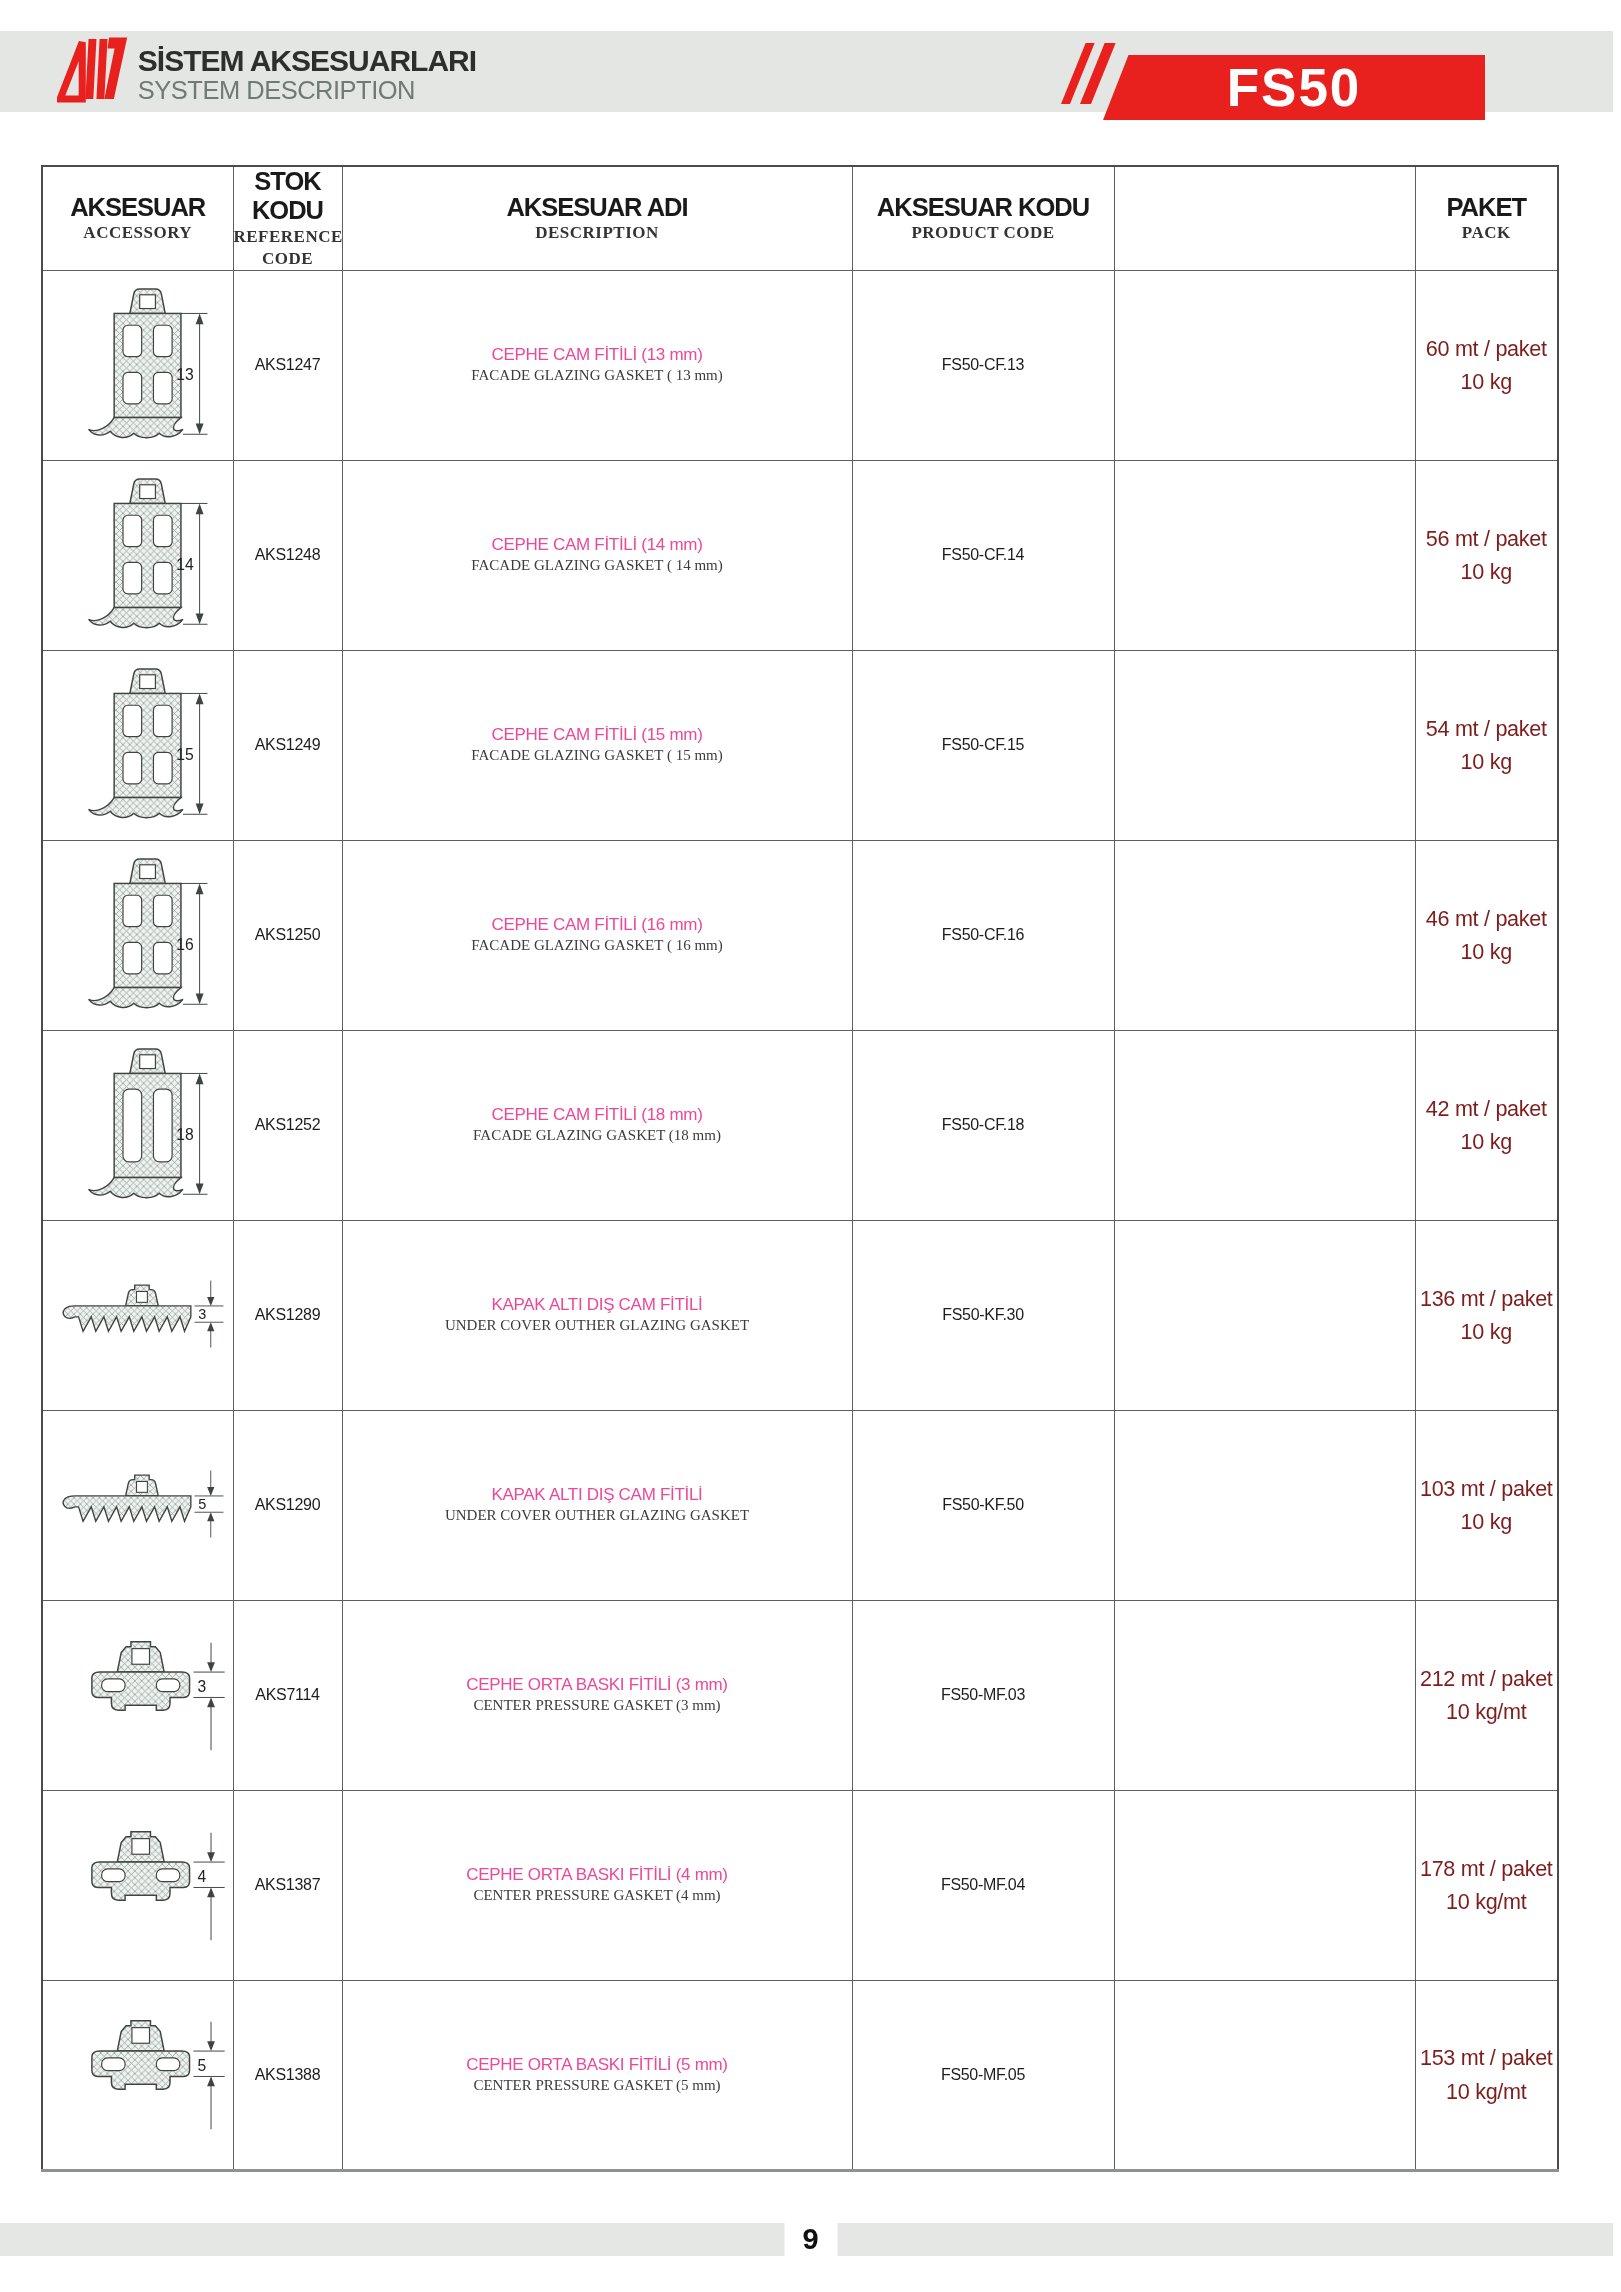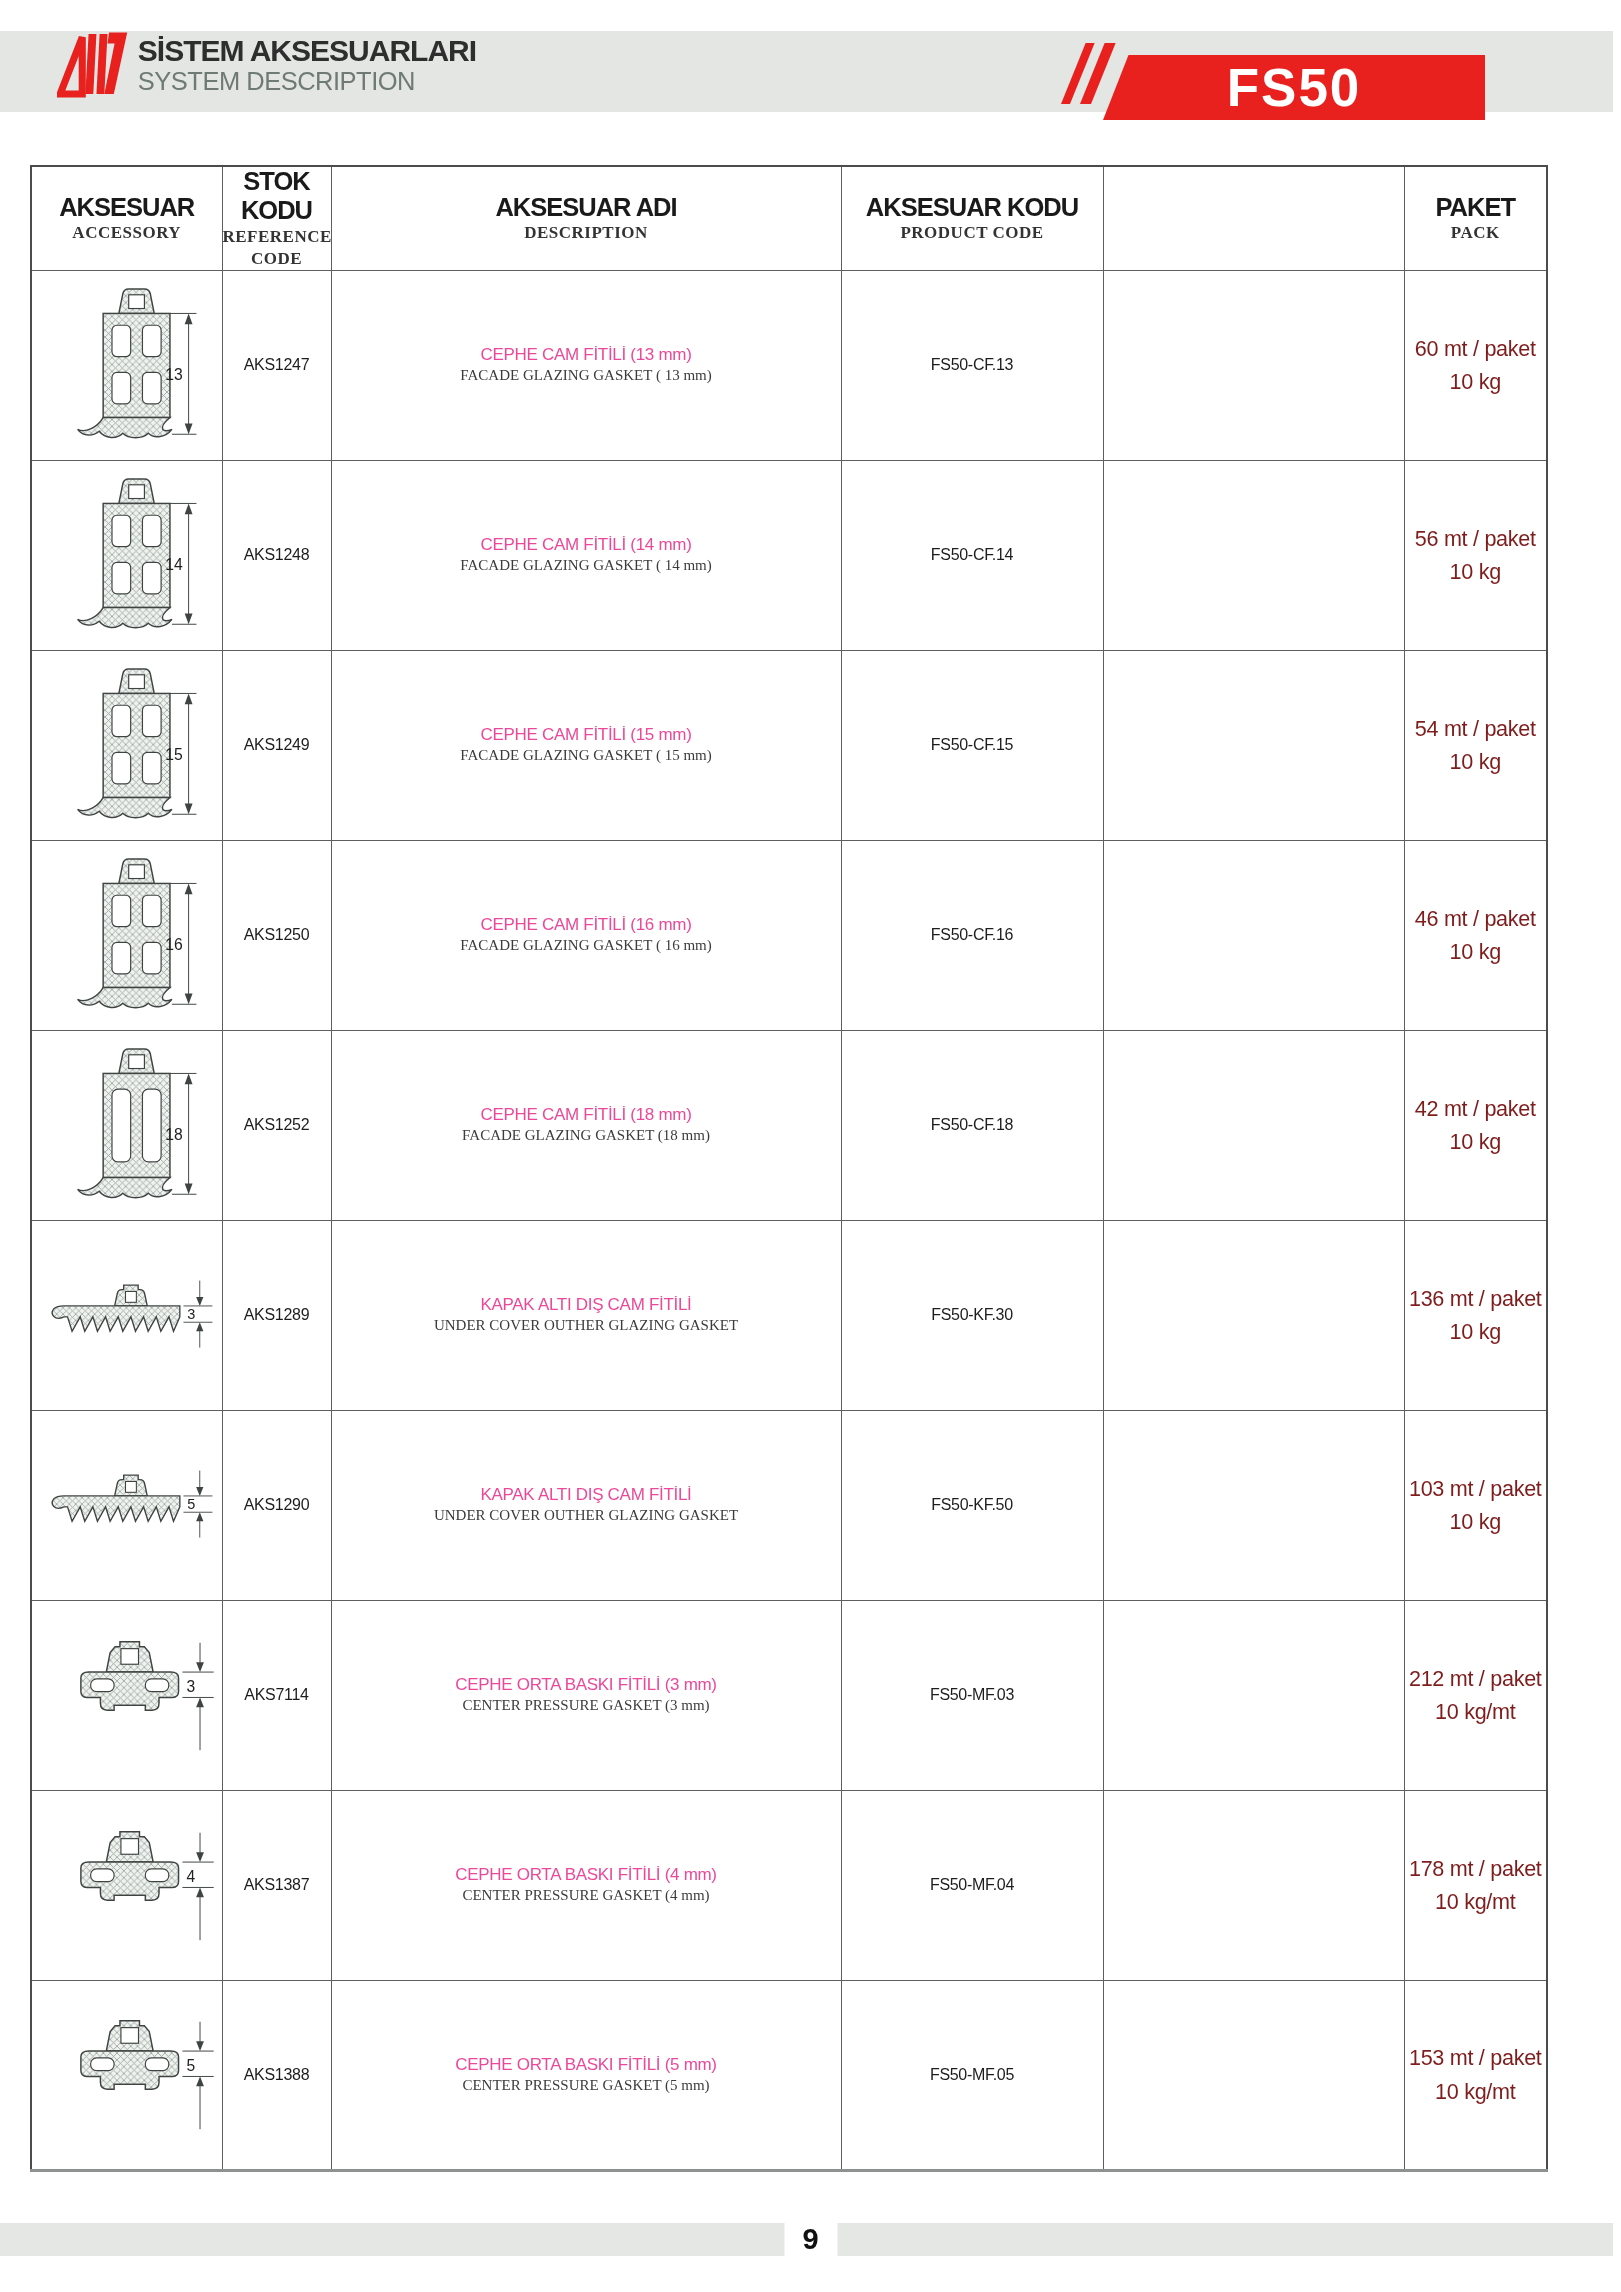--- a/index.html
+++ b/index.html
@@ -1,36 +1,36 @@
 <!DOCTYPE html>
 <html><head>
 <meta charset="utf-8">
 <style>
   html,body{margin:0;padding:0;background:#ffffff;}
   .page{position:relative;width:1621px;height:2293px;background:#ffffff;overflow:hidden;
         font-family:"Liberation Sans",sans-serif;color:#1d1d1d;}
 
   
   .header-band{position:absolute;left:0;top:31px;width:1613px;height:81px;background:#e3e6e3;}
-  .brand{position:absolute;left:57px;top:23.5px;height:90px;display:flex;align-items:flex-start;}
+  .brand{position:absolute;left:57px;top:23.5px;height:90px;display:flex;align-items:center;}
   .brand-logo{position:relative;width:71px;height:80px;}
   .brand-text{margin-left:9.8px;padding-top:11.8px;}
   .brand-title{font-size:30px;font-weight:bold;letter-spacing:-1px;color:#2e2e2e;line-height:1.05;}
   .brand-subtitle{font-size:25.5px;letter-spacing:-0.5px;color:#6f7a77;line-height:1.1;}
 
   .fs-slash{position:absolute;top:43px;height:61px;background:#e8201e;transform:skewX(-22deg);transform-origin:bottom left;}
   .fs-slash.s1{left:1061px;width:8.8px;}
   .fs-slash.s2{left:1080px;width:10.8px;}
   .fs-badge{position:absolute;left:1103px;top:55px;width:382px;height:65px;background:#e8201e;
             clip-path:polygon(25.5px 0,100% 0,100% 100%,0 100%);
             display:flex;align-items:center;justify-content:center;}
   .fs-badge span{color:#ffffff;font-size:53px;font-weight:bold;letter-spacing:2px;line-height:1;}
 
   
-  table.acc{position:absolute;left:30px;top:165px;width:1515px;border-collapse:collapse;table-layout:fixed;
+  table.acc{position:absolute;left:41px;top:165px;width:1515px;border-collapse:collapse;table-layout:fixed;
             border:2px solid #4a4d4b;border-bottom:3.9px solid #8d918f;padding-left:12px;}
   table.acc th,table.acc td{border:1px solid #5c5f5d;vertical-align:middle;text-align:center;padding:0;overflow:hidden;}
   thead tr{height:92px;}
   tbody tr{height:190px;}
   .th-main{font-size:25.5px;letter-spacing:-1px;color:#1a1a1a;line-height:1.15;}
   .th-sub{font-family:"Liberation Serif",serif;font-size:17px;letter-spacing:0.5px;color:#333;line-height:1.3;}
   .cell-code{font-size:16px;letter-spacing:-0.3px;color:#1d1d1d;}
   td.desc{text-align:left;padding-left:15.7px;}
   .desc-tr{font-size:17px;letter-spacing:-0.3px;color:#ec4899;line-height:1.25;}
   .desc-en{font-family:"Liberation Serif",serif;font-size:15px;color:#3c3c3c;line-height:1.4;}

